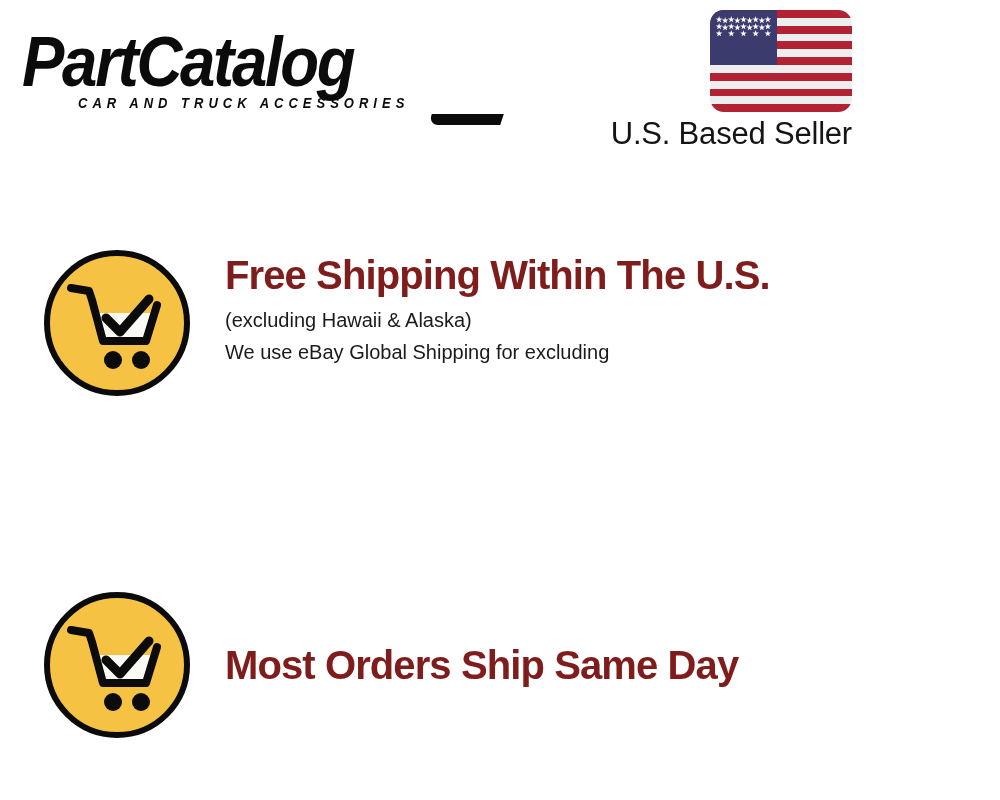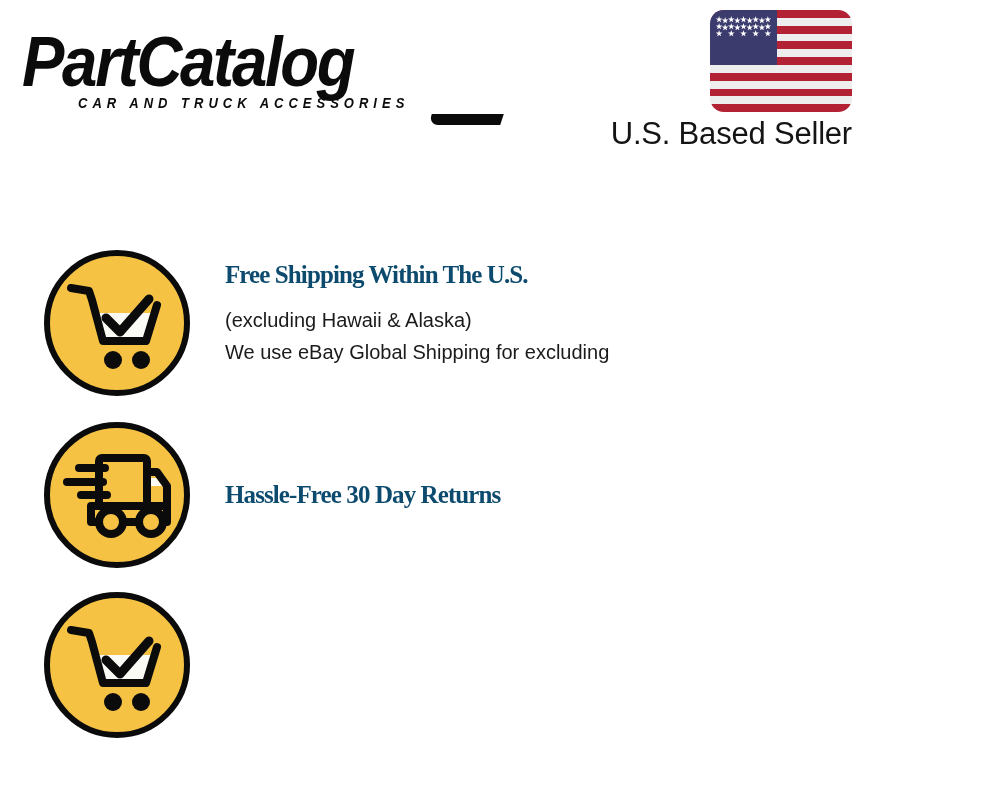--- a/index.html
+++ b/index.html
@@ -175,28 +175,27 @@
     top: 50%;
     transform: translate(-50%, -50%);
     display: block;
   }
 
   .feature-text {
     padding-left: 35px;
     padding-top: 2px;
   }
   .feature-heading {
-    font-size: 25px;
+    font-size: 40px;
     font-weight: 700;
     letter-spacing: -0.9px;
     line-height: 46px;
-    color: #0c4a6e;
+    color: #7f1d1d;
     white-space: nowrap;
     margin: 0;
-    font-family: Liberation Serif, serif;
   }
   .feature-sub {
     font-size: 20px;
     font-weight: 400;
     line-height: 32px;
     color: #1b1b1b;
     margin: 6px 0 0 0;
     white-space: nowrap;
   }
   .feature-sub.bold {
@@ -279,49 +278,29 @@
         <circle cx="76" cy="85" r="9" fill="#0b0b0b"></circle>
       </svg>
     </div>
     <div class="feature-text">
       <p class="feature-heading">Free Shipping Within The U.S.</p>
       <p class="feature-sub">(excluding Hawaii &amp; Alaska)</p>
       <p class="feature-sub tight">We use eBay Global Shipping for excluding</p>
     </div>
   </div>
 
-  <div class="feature center-row" id="feature-returns">
-    <div class="icon-circle">
-      <svg width="108" height="86" viewBox="0 0 108 86" aria-hidden="true">
-
-        <path d="M16 16 H42" stroke="#0b0b0b" stroke-width="8" stroke-linecap="round"></path>
-        <path d="M4 30 H40" stroke="#0b0b0b" stroke-width="8" stroke-linecap="round"></path>
-        <path d="M18 43 H44" stroke="#0b0b0b" stroke-width="8" stroke-linecap="round"></path>
-
-        <rect x="36" y="6" width="48" height="48" rx="3" fill="none" stroke="#0b0b0b" stroke-width="8"></rect>
-
-        <path d="M84 20 H94 L104 34 V54 H84 Z" fill="none" stroke="#0b0b0b" stroke-width="8" stroke-linejoin="round"></path>
-        <path d="M88 26 H93 L99 34 H88 Z" fill="#fdfdf6"></path>
-
-        <path d="M28 54 H104 V70 H28 Z" fill="none" stroke="#0b0b0b" stroke-width="8" stroke-linejoin="round"></path>
-
-        <circle cx="48" cy="70" r="12" fill="#f6c244" stroke="#0b0b0b" stroke-width="8"></circle>
-        <circle cx="88" cy="70" r="12" fill="#f6c244" stroke="#0b0b0b" stroke-width="8"></circle>
-      </svg>
-    </div>
-    <div class="feature-text">
-      <p class="feature-heading">Hassle-Free 30 Day Returns</p>
-    </div>
-  </div>
 
   <div class="feature center-row" id="feature-sameday">
     <div class="icon-circle">
       <svg width="104" height="96" viewBox="0 0 104 96" aria-hidden="true">
         <path d="M33 38 H86 L79 63 H40 Z" fill="#fbfbf5"></path>
         <path d="M6 13 L24 16 L27 25 L38 66 H81 L92 30" fill="none" stroke="#0b0b0b" stroke-width="8" stroke-linecap="round" stroke-linejoin="round"></path>
         <path d="M41 43 L55 57 L84 24" fill="none" stroke="#0b0b0b" stroke-width="9" stroke-linecap="round" stroke-linejoin="round"></path>
         <circle cx="48" cy="85" r="9" fill="#0b0b0b"></circle>
         <circle cx="76" cy="85" r="9" fill="#0b0b0b"></circle>
       </svg>
     </div>
+    <div class="feature-text">
+      <p class="feature-heading">Most Orders Ship Same Day</p>
+    </div>
   </div>
 
 </div>
 
 </body></html>

